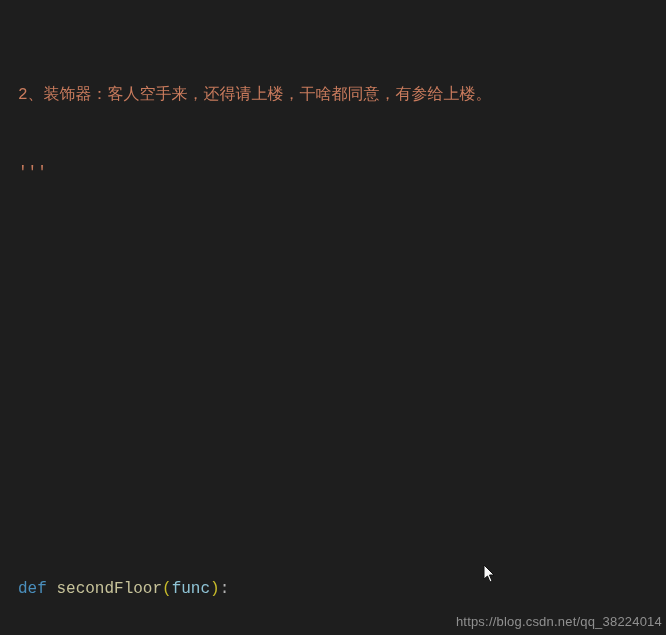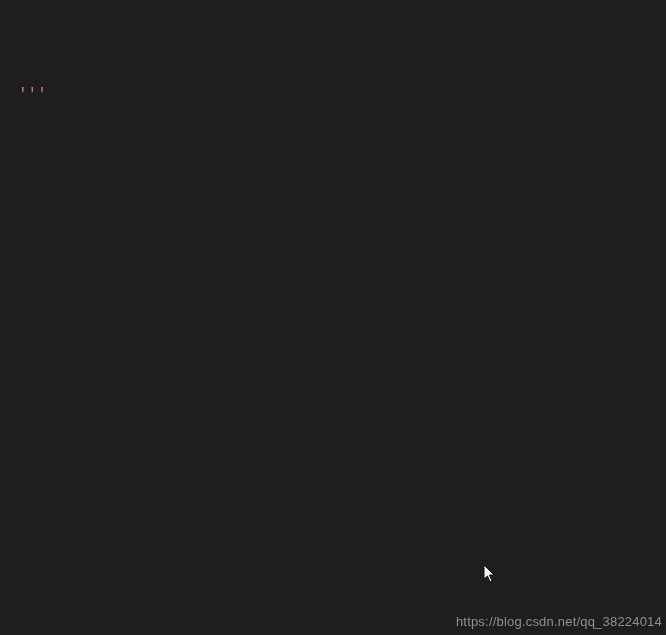--- a/index.html
+++ b/index.html
@@ -41,26 +41,28 @@
     opacity: 0.75;
     font-family: Arial, sans-serif;
     letter-spacing: 0.2px;
   }
 </style>
 </head>
 <body>
 
 <div class="editor">
 
+  <span class="line comment">2、装饰器：客人空手来，还得请上楼，干啥都同意，有参给上楼。</span>
   <span class="line comment">'''</span>
   <span class="line"></span>
   <span class="line"></span>
   <span class="line"></span>
   <span class="line"></span>
 
+  <span class="line"><span class="kw-def">def</span> <span class="fn-name">secondFloor</span><span class="paren">(</span><span class="param">func</span><span class="paren">)</span><span class="op">:</span></span>
 
   
 
   
 
   
 
   
 
   

